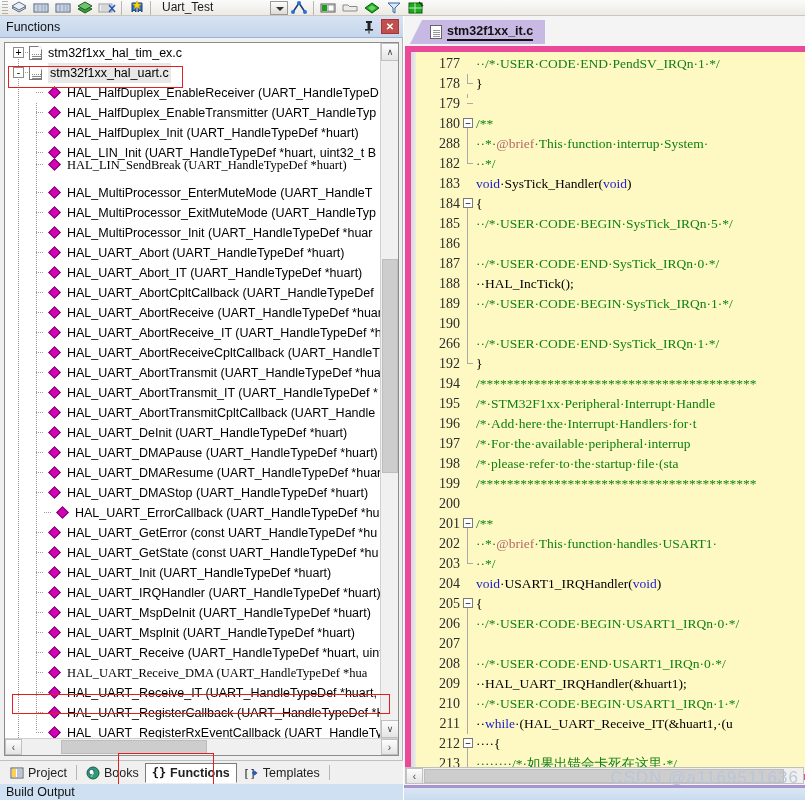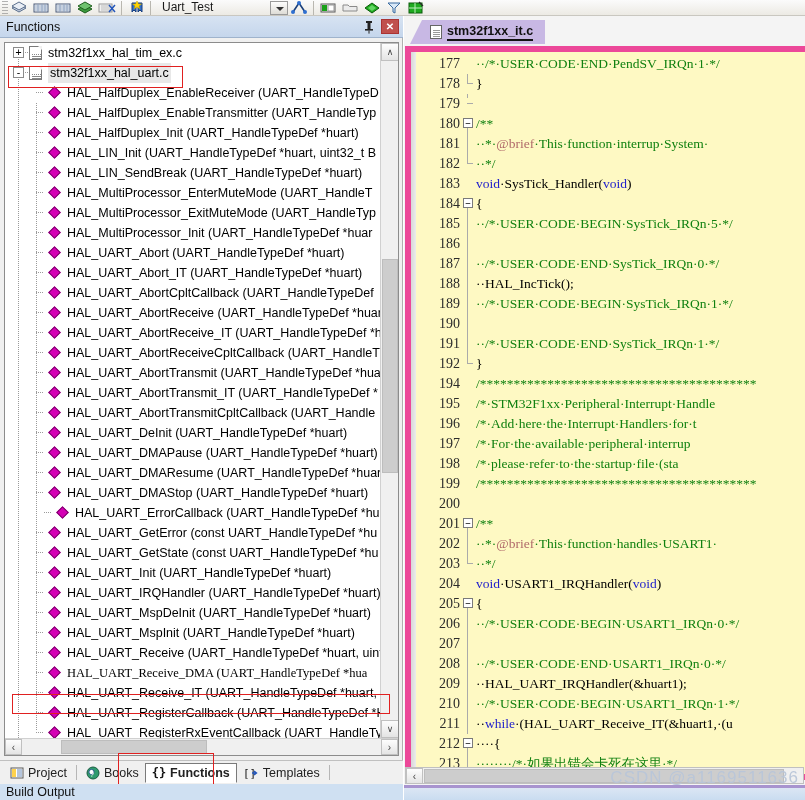--- a/index.html
+++ b/index.html
@@ -364,21 +364,21 @@
     <div class="fn-body">
       <div class="tree" id="tree">
           <div class="dotline-v" style="left:13px;top:10px;bottom:0;"></div>
           <div class="dotline-v" style="left:31px;top:60px;bottom:8px;"></div>
           <div class="trow lvl0" style="position:absolute;left:0;top:0px;width:375px;"><span class="expander">+</span><span class="dotline-h" style="left:20px;top:9px;width:4px;"></span><span class="fileicon"></span><span class="lbl" style="margin-left:35px;">stm32f1xx_hal_tim_ex.c</span></div>
           <div class="trow lvl0 sel" style="position:absolute;left:0;top:20px;width:375px;"><span class="expander">-</span><span class="dotline-h" style="left:20px;top:9px;width:4px;"></span><span class="fileicon"></span><span class="lbl" style="margin-left:35px;">stm32f1xx_hal_uart.c</span></div>
           <div class="trow lvl1" style="position:absolute;left:0;top:40px;width:375px;"><span class="dotline-h" style="left:31px;top:9px;width:7px;"></span><span class="diamond" style="left:45px;"></span><span class="lbl" style="margin-left:22px;">HAL_HalfDuplex_EnableReceiver (UART_HandleTypeD</span></div>
           <div class="trow lvl1" style="position:absolute;left:0;top:60px;width:375px;"><span class="dotline-h" style="left:31px;top:9px;width:7px;"></span><span class="diamond" style="left:45px;"></span><span class="lbl" style="margin-left:22px;">HAL_HalfDuplex_EnableTransmitter (UART_HandleTyp</span></div>
           <div class="trow lvl1" style="position:absolute;left:0;top:80px;width:375px;"><span class="dotline-h" style="left:31px;top:9px;width:7px;"></span><span class="diamond" style="left:45px;"></span><span class="lbl" style="margin-left:22px;">HAL_HalfDuplex_Init (UART_HandleTypeDef *huart)</span></div>
           <div class="trow lvl1" style="position:absolute;left:0;top:100px;width:375px;"><span class="dotline-h" style="left:31px;top:9px;width:7px;"></span><span class="diamond" style="left:45px;"></span><span class="lbl" style="margin-left:22px;">HAL_LIN_Init (UART_HandleTypeDef *huart, uint32_t B</span></div>
-          <div class="trow lvl1" style="position:absolute;left:0;top:120px;width:387px;"><span class="dotline-h" style="left:31px;top:9px;width:7px;"></span><span class="diamond" style="left:45px;"></span><span class="lbl" style="margin-left:22px;">HAL_LIN_SendBreak (UART_HandleTypeDef *huart)</span></div>
+          <div class="trow lvl1" style="position:absolute;left:0;top:112px;width:387px;font-family:Liberation Serif, serif;"><span class="dotline-h" style="left:31px;top:9px;width:7px;"></span><span class="diamond" style="left:45px;"></span><span class="lbl" style="margin-left:22px;">HAL_LIN_SendBreak (UART_HandleTypeDef *huart)</span></div>
           <div class="trow lvl1" style="position:absolute;left:0;top:140px;width:375px;"><span class="dotline-h" style="left:31px;top:9px;width:7px;"></span><span class="diamond" style="left:45px;"></span><span class="lbl" style="margin-left:22px;">HAL_MultiProcessor_EnterMuteMode (UART_HandleT</span></div>
           <div class="trow lvl1" style="position:absolute;left:0;top:160px;width:375px;"><span class="dotline-h" style="left:31px;top:9px;width:7px;"></span><span class="diamond" style="left:45px;"></span><span class="lbl" style="margin-left:22px;">HAL_MultiProcessor_ExitMuteMode (UART_HandleTyp</span></div>
           <div class="trow lvl1" style="position:absolute;left:0;top:180px;width:375px;"><span class="dotline-h" style="left:31px;top:9px;width:7px;"></span><span class="diamond" style="left:45px;"></span><span class="lbl" style="margin-left:22px;">HAL_MultiProcessor_Init (UART_HandleTypeDef *huar</span></div>
           <div class="trow lvl1" style="position:absolute;left:0;top:200px;width:375px;"><span class="dotline-h" style="left:31px;top:9px;width:7px;"></span><span class="diamond" style="left:45px;"></span><span class="lbl" style="margin-left:22px;">HAL_UART_Abort (UART_HandleTypeDef *huart)</span></div>
           <div class="trow lvl1" style="position:absolute;left:0;top:220px;width:375px;"><span class="dotline-h" style="left:31px;top:9px;width:7px;"></span><span class="diamond" style="left:45px;"></span><span class="lbl" style="margin-left:22px;">HAL_UART_Abort_IT (UART_HandleTypeDef *huart)</span></div>
           <div class="trow lvl1" style="position:absolute;left:0;top:240px;width:375px;"><span class="dotline-h" style="left:31px;top:9px;width:7px;"></span><span class="diamond" style="left:45px;"></span><span class="lbl" style="margin-left:22px;">HAL_UART_AbortCpltCallback (UART_HandleTypeDef</span></div>
           <div class="trow lvl1" style="position:absolute;left:0;top:260px;width:375px;"><span class="dotline-h" style="left:31px;top:9px;width:7px;"></span><span class="diamond" style="left:45px;"></span><span class="lbl" style="margin-left:22px;">HAL_UART_AbortReceive (UART_HandleTypeDef *huar</span></div>
           <div class="trow lvl1" style="position:absolute;left:0;top:280px;width:375px;"><span class="dotline-h" style="left:31px;top:9px;width:7px;"></span><span class="diamond" style="left:45px;"></span><span class="lbl" style="margin-left:22px;">HAL_UART_AbortReceive_IT (UART_HandleTypeDef *h</span></div>
           <div class="trow lvl1" style="position:absolute;left:0;top:300px;width:375px;"><span class="dotline-h" style="left:31px;top:9px;width:7px;"></span><span class="diamond" style="left:45px;"></span><span class="lbl" style="margin-left:22px;">HAL_UART_AbortReceiveCpltCallback (UART_HandleT</span></div>
           <div class="trow lvl1" style="position:absolute;left:0;top:320px;width:375px;"><span class="dotline-h" style="left:31px;top:9px;width:7px;"></span><span class="diamond" style="left:45px;"></span><span class="lbl" style="margin-left:22px;">HAL_UART_AbortTransmit (UART_HandleTypeDef *hua</span></div>
@@ -472,31 +472,31 @@
       </div>
     </div>
 
     <div class="ed-code">
       <div class="ed-leftbar"></div>
       <div class="code-rows" id="coderows">
           <div class="crow"><span class="ln">177</span><span class="fold"></span><span class="ctxt c-cmt">··/*·USER·CODE·END·PendSV_IRQn·1·*/</span></div>
           <div class="crow"><span class="ln">178</span><span class="fold"><span class="fold-end"></span></span><span class="ctxt c-pln">}</span></div>
           <div class="crow"><span class="ln">179</span><span class="fold"><span class="fold-end" style="height:4px;"></span></span><span class="ctxt c-pln"></span></div>
           <div class="crow"><span class="ln">180</span><span class="fold"><span class="fold-box">−</span><span class="fold-line" style="top:14px;"></span></span><span class="ctxt c-cmt">/**</span></div>
-          <div class="crow"><span class="ln">181</span><span class="fold"><span class="fold-line"></span></span><span class="ctxt c-cmt">··*·</span><span class="ctxt c-brief">@brief</span><span class="ctxt c-cmt">·This·function·interrup·System·</span></div>
+          <div class="crow"><span class="ln">288</span><span class="fold"><span class="fold-line"></span></span><span class="ctxt c-cmt">··*·</span><span class="ctxt c-brief">@brief</span><span class="ctxt c-cmt">·This·function·interrup·System·</span></div>
           <div class="crow"><span class="ln">182</span><span class="fold"><span class="fold-end"></span></span><span class="ctxt c-cmt">··*/</span></div>
           <div class="crow"><span class="ln">183</span><span class="fold"></span><span class="ctxt c-kw">void</span><span class="ctxt c-pln">·SysTick_Handler(</span><span class="ctxt c-kw">void</span><span class="ctxt c-pln">)</span></div>
           <div class="crow"><span class="ln">184</span><span class="fold"><span class="fold-box">−</span><span class="fold-line" style="top:14px;"></span></span><span class="ctxt c-pln">{</span></div>
           <div class="crow"><span class="ln">185</span><span class="fold"><span class="fold-line"></span></span><span class="ctxt c-cmt">··/*·USER·CODE·BEGIN·SysTick_IRQn·5·*/</span></div>
           <div class="crow"><span class="ln">186</span><span class="fold"><span class="fold-line"></span></span><span class="ctxt c-pln"></span></div>
           <div class="crow"><span class="ln">187</span><span class="fold"><span class="fold-line"></span></span><span class="ctxt c-cmt">··/*·USER·CODE·END·SysTick_IRQn·0·*/</span></div>
           <div class="crow"><span class="ln">188</span><span class="fold"><span class="fold-line"></span></span><span class="ctxt c-pln">··HAL_IncTick();</span></div>
           <div class="crow"><span class="ln">189</span><span class="fold"><span class="fold-line"></span></span><span class="ctxt c-cmt">··/*·USER·CODE·BEGIN·SysTick_IRQn·1·*/</span></div>
           <div class="crow"><span class="ln">190</span><span class="fold"><span class="fold-line"></span></span><span class="ctxt c-pln"></span></div>
-          <div class="crow"><span class="ln">191</span><span class="fold"><span class="fold-line"></span></span><span class="ctxt c-cmt">··/*·USER·CODE·END·SysTick_IRQn·1·*/</span></div>
+          <div class="crow"><span class="ln">266</span><span class="fold"><span class="fold-line"></span></span><span class="ctxt c-cmt">··/*·USER·CODE·END·SysTick_IRQn·1·*/</span></div>
           <div class="crow"><span class="ln">192</span><span class="fold"><span class="fold-end"></span></span><span class="ctxt c-pln">}</span></div>
           <div class="crow"><span class="ln">194</span><span class="fold"></span><span class="ctxt c-cmt">/*****************************************</span></div>
           <div class="crow"><span class="ln">195</span><span class="fold"></span><span class="ctxt c-cmt">/*·STM32F1xx·Peripheral·Interrupt·Handle</span></div>
           <div class="crow"><span class="ln">196</span><span class="fold"></span><span class="ctxt c-cmt">/*·Add·here·the·Interrupt·Handlers·for·t</span></div>
           <div class="crow"><span class="ln">197</span><span class="fold"></span><span class="ctxt c-cmt">/*·For·the·available·peripheral·interrup</span></div>
           <div class="crow"><span class="ln">198</span><span class="fold"></span><span class="ctxt c-cmt">/*·please·refer·to·the·startup·file·(sta</span></div>
           <div class="crow"><span class="ln">199</span><span class="fold"></span><span class="ctxt c-cmt">/*****************************************</span></div>
           <div class="crow"><span class="ln">200</span><span class="fold"></span><span class="ctxt c-pln"></span></div>
           <div class="crow"><span class="ln">201</span><span class="fold"><span class="fold-box">−</span><span class="fold-line" style="top:14px;"></span></span><span class="ctxt c-cmt">/**</span></div>
           <div class="crow"><span class="ln">202</span><span class="fold"><span class="fold-line"></span></span><span class="ctxt c-cmt">··*·</span><span class="ctxt c-brief">@brief</span><span class="ctxt c-cmt">·This·function·handles·USART1·</span></div>

